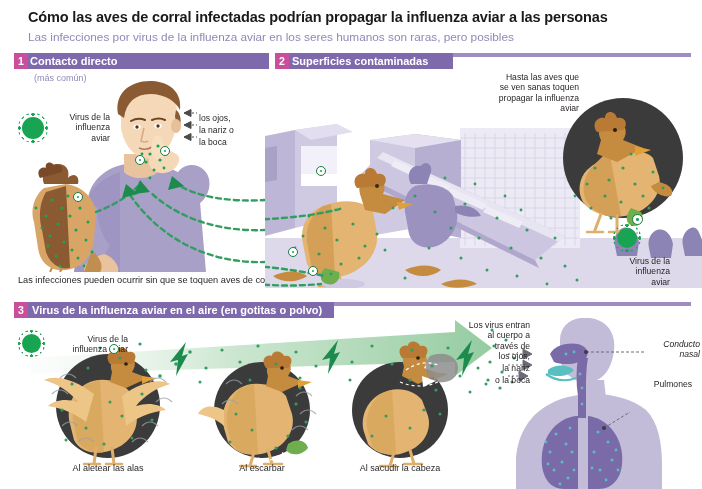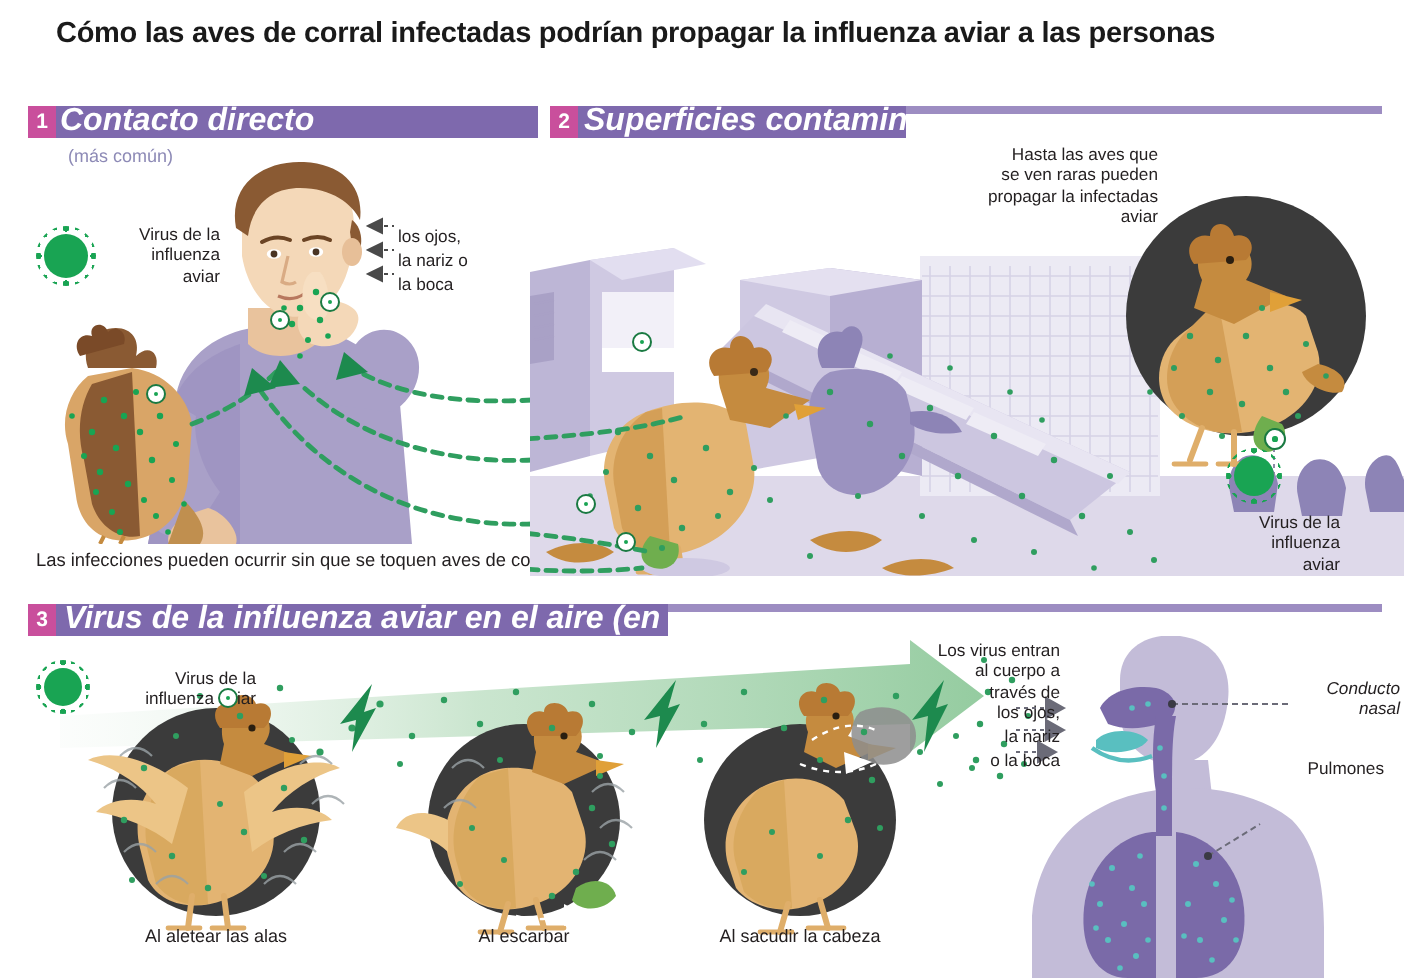--- a/index.html
+++ b/index.html
@@ -11,21 +11,21 @@
   .page{position:absolute;left:0;top:0;width:702px;height:489px;background:#fff;}
 
   
   .hdr-title{position:absolute;left:28px;top:9px;font-size:14.5px;font-weight:bold;letter-spacing:-0.15px;color:#1a1a1a;white-space:nowrap;}
   .hdr-sub{position:absolute;left:28px;top:30px;font-size:11.8px;color:#8d8ab6;white-space:nowrap;}
 
   
   .bar{position:absolute;height:16px;background:#7e69ad;}
   .bar.light{background:#9d8dc2;}
   .badge{position:absolute;height:16px;width:14px;background:#c94f9c;color:#fff;font-size:10.5px;font-weight:bold;text-align:center;line-height:16px;}
-  .bar-label{position:absolute;color:#ffffff;font-size:16px;font-weight:bold;line-height:16px;white-space:nowrap;font-style:italic;}
+  .bar-label{position:absolute;color:#ffffff;font-size:11px;font-weight:bold;line-height:16px;white-space:nowrap;}
 
   .panel{position:absolute;overflow:hidden;}
 
   
   .t{position:absolute;font-size:8.6px;line-height:10.4px;color:#231f20;text-align:right;}
   .t.r{text-align:right;}
   .t.purple{color:#8d8ab6;}
   .cap{position:absolute;font-size:9px;font-weight:normal;text-align:center;color:#231f20;}
   .note{position:absolute;font-size:9.2px;color:#231f20;}
 
@@ -54,20 +54,21 @@
   .vring::after{content:"";position:absolute;left:50%;top:50%;width:2.6px;height:2.6px;margin:-1.3px 0 0 -1.3px;border-radius:50%;background:#19a453;}
 
   svg{display:block;overflow:visible;}
 </style>
 </head>
 <body>
 
 <div class="page">
 
   <div class="hdr-title">Cómo las aves de corral infectadas podrían propagar la influenza aviar a las personas</div>
+  <div class="hdr-sub">Las infecciones por virus de la influenza aviar en los seres humanos son raras, pero posibles</div>
 
   <div class="bar" style="left:14px;top:53px;width:255px;"></div>
   <div class="badge" style="left:14px;top:53px;">1</div>
   <div class="bar-label" style="left:30px;top:53px;">Contacto directo</div>
   <div class="t purple" style="left:34px;top:73px;font-size:9px;">(más común)</div>
 
   <div class="panel" style="left:0px;top:80px;width:268px;height:192px;">
     <svg width="268" height="192" viewBox="0 0 268 192">
 
       <path d="M88 118 C92 96 112 86 126 84 L156 84 C176 88 196 100 200 122 L206 192 L74 192 Z" fill="#a9a0c8"></path>
@@ -352,22 +353,22 @@
     </svg>
   </div>
 
   <div class="vring" style="left:632px;top:214px;width:9px;height:9px;"></div>
   <div class="vring" style="left:316px;top:166px;width:8px;height:8px;"></div>
   <div class="vring" style="left:288px;top:247px;width:8px;height:8px;"></div>
   <div class="vring" style="left:308px;top:266px;width:8px;height:8px;"></div>
 
   <div class="t" style="left:473px;top:72px;width:106px;">
     <span>Hasta las aves que</span><br>
-    <span>se ven raras pueden</span><br>
-    <span>propagar la infectadas</span><br>
+    <span>se ven sanas toquen</span><br>
+    <span>propagar la influenza</span><br>
     <span>aviar</span>
   </div>
 
   <div class="virus" style="left:617px;top:228px;width:20px;height:20px;"></div>
   <div class="t" style="left:612px;top:256px;width:58px;">
     <span>Virus de la</span><br>
     <span>influenza</span><br>
     <span>aviar</span>
   </div>
 

